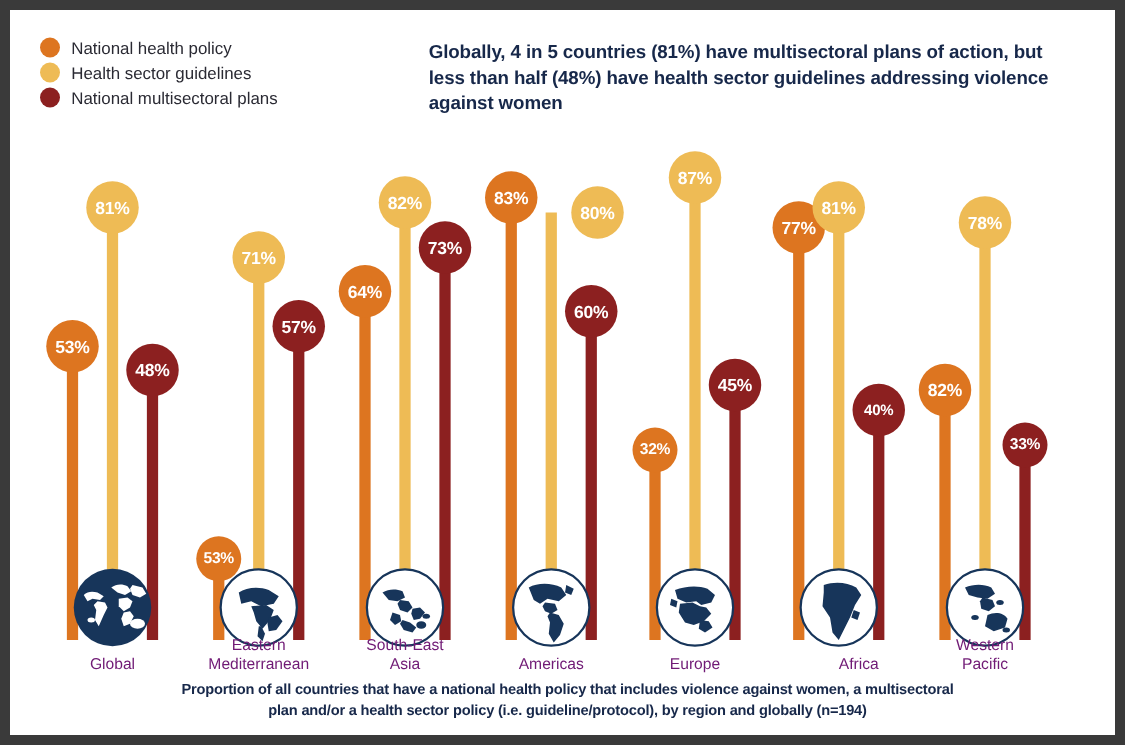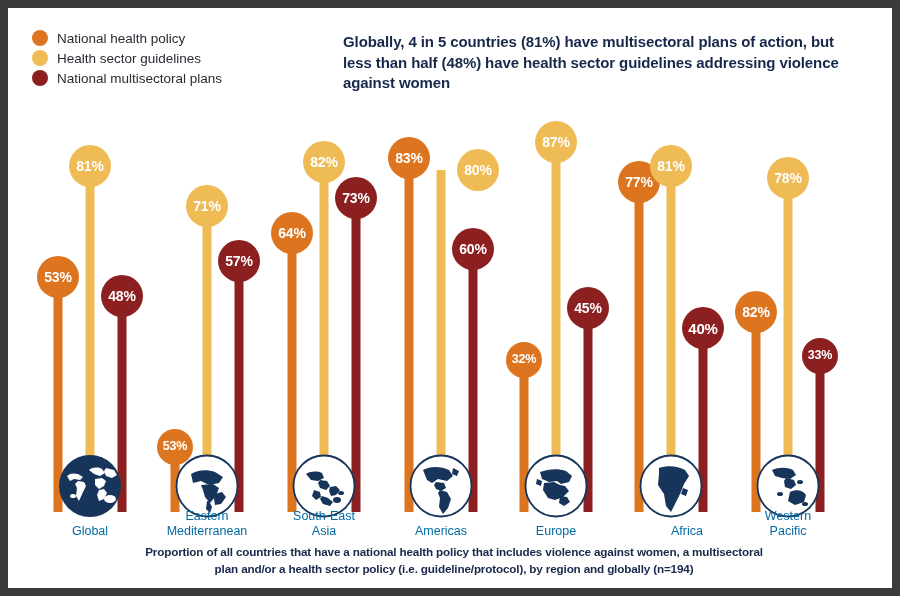--- a/index.html
+++ b/index.html
@@ -56,21 +56,21 @@
 
   
   .regicon{
     position:absolute;left:50%;transform:translateX(-50%);
     width:64px;height:64px;border-radius:50%;
   }
   .regicon svg{display:block;width:64px;height:64px;}
 
   .reglabel{
     position:absolute;left:50%;transform:translateX(-50%);
-    text-align:center;font-size:12.5px;color:#0369a1;
+    text-align:center;font-size:12.5px;color:#701a75;
     line-height:1.25;white-space:nowrap;
   }
 
   
   #caption{
     position:absolute;left:136px;top:536px;width:620px;
     text-align:center;font-size:11.7px;font-weight:bold;
     line-height:1.42;color:#17284a;letter-spacing:-.15px;
   }
 </style>
@@ -272,21 +272,21 @@
       </div>
       <div class="lolli" style="left: 663px; width: 0px; bottom: 0px;">
         <div class="stem" style="background: rgb(238, 187, 85); bottom: 76px; height: 345.95px;"></div>
         <div class="head" style="background: rgb(238, 187, 85); width: 42px; height: 42px; bottom: 400.95px;">
           <span style="font-size: 14px;">81%</span>
         </div>
       </div>
       <div class="lolli" style="left: 695px; width: 0px; bottom: 0px;">
         <div class="stem" style="background: rgb(140, 32, 32); bottom: 76px; height: 184px;"></div>
         <div class="head" style="background: rgb(140, 32, 32); width: 42px; height: 42px; bottom: 239px;">
-          <span style="font-size: 15px;">40%</span>
+          <span style="font-size: 12px;">40%</span>
         </div>
       </div>
       <div class="regicon" style="left: 663px; bottom: 70px;">
         <svg viewBox="0 0 64 64" xmlns="http://www.w3.org/2000/svg">
           <circle cx="32" cy="32" r="30.5" fill="#fff" stroke="#17355A" stroke-width="1.8"></circle>
           <path fill="#17355A" d="M20 14c9-3 19-2 26 2l4 6-5 8-4 10-5 10-4 8-5-6-2-12-6-9 1-11 0-6z"></path>
           <path fill="#17355A" d="M44 34l5 2-2 6-5-2 2-6z"></path>
         </svg>
       </div>
       <div class="reglabel" style="left: 679px; bottom: 48px;">

